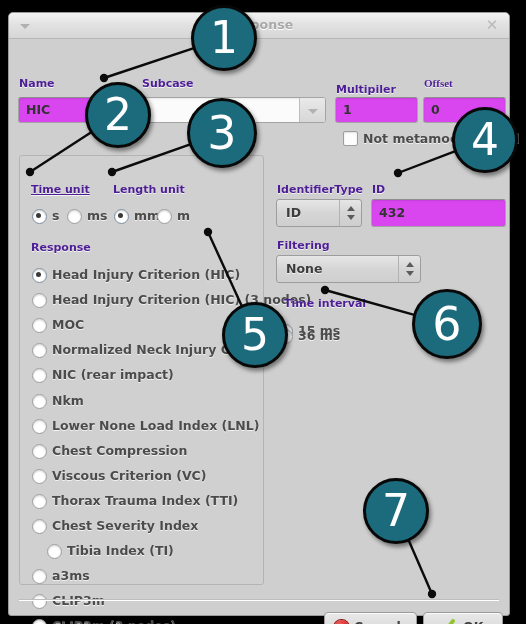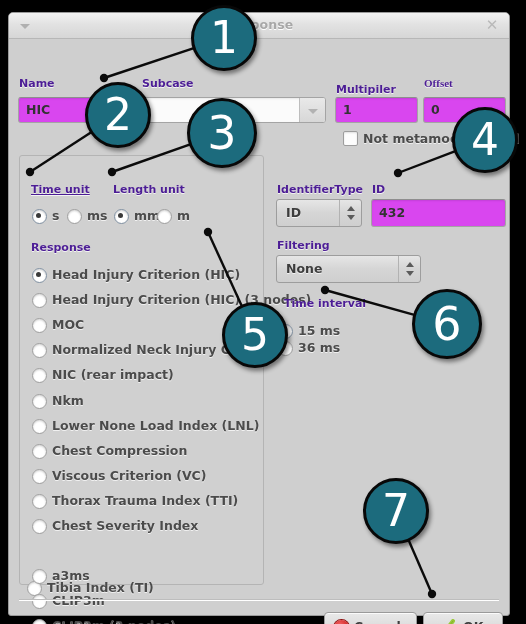--- a/index.html
+++ b/index.html
@@ -336,21 +336,21 @@
           <div class="radio" style="left: 23px; top: 253.1px;">Head Injury Criterion (HIC) (3 nodes)</div>
           <div class="radio" style="left: 23px; top: 278.2px;">MOC</div>
           <div class="radio" style="left: 23px; top: 303.3px;">Normalized Neck Injury Crit (NIJ)</div>
           <div class="radio" style="left: 23px; top: 328.4px;">NIC (rear impact)</div>
           <div class="radio" style="left: 23px; top: 353.5px;">Nkm</div>
           <div class="radio" style="left: 23px; top: 378.6px;">Lower None Load Index (LNL)</div>
           <div class="radio" style="left: 23px; top: 403.7px;">Chest Compression</div>
           <div class="radio" style="left: 23px; top: 428.8px;">Viscous Criterion (VC)</div>
           <div class="radio" style="left: 23px; top: 453.9px;">Thorax Trauma Index (TTI)</div>
           <div class="radio" style="left: 23px; top: 479px;">Chest Severity Index</div>
-          <div class="radio" style="left: 18px; top: 504.1px; margin-top: 37px;">Tibia Index (TI)</div>
+          <div class="radio" style="left: 38px; top: 504.1px;">Tibia Index (TI)</div>
           <div class="radio" style="left: 23px; top: 529.2px;">a3ms</div>
           <div class="radio" style="left: 23px; top: 554.3px;">CLIP3m</div>
           <div class="radio" style="left: 23px; top: 579.4px;">CLIP3m (3 nodes)</div>
         </div>
 
       <div class="lbl" style="left:268px; top:144px;">IdentifierType</div>
       <div class="spin" style="left:267px; top:160px; width:86px;">
         <div class="v">ID</div>
         <div class="updown">
             <div class="up"></div>
@@ -367,21 +367,21 @@
       <div class="spin" style="left:267px; top:216px; width:145px;">
         <div class="v">None</div>
         <div class="updown">
             <div class="up"></div>
             <div class="dn"></div>
           </div>
       </div>
 
       <div class="lbl" style="left:275px; top:258px;">Time interval</div>
       <div class="radio checked" style="left:269px; top:284px;">15 ms</div>
-      <div class="radio" style="left:269px; top:301px;">36 ms</div>
+      <div class="radio" style="left:269px; top:289px;">36 ms</div>
 
       <div class="sep" style="top:560px;"></div>
 
       <div class="btn" style="left:315px; top:573px; width:93px;">
         <div class="ico-x"></div>
         <div class="t" style="left:29px;">Cancel</div>
       </div>
 
       <div class="btn" style="left:414px; top:573px; width:80px;">
         <svg width="19" height="19" viewBox="0 0 19 19" style="position:absolute;left:12px;top:6px;">

